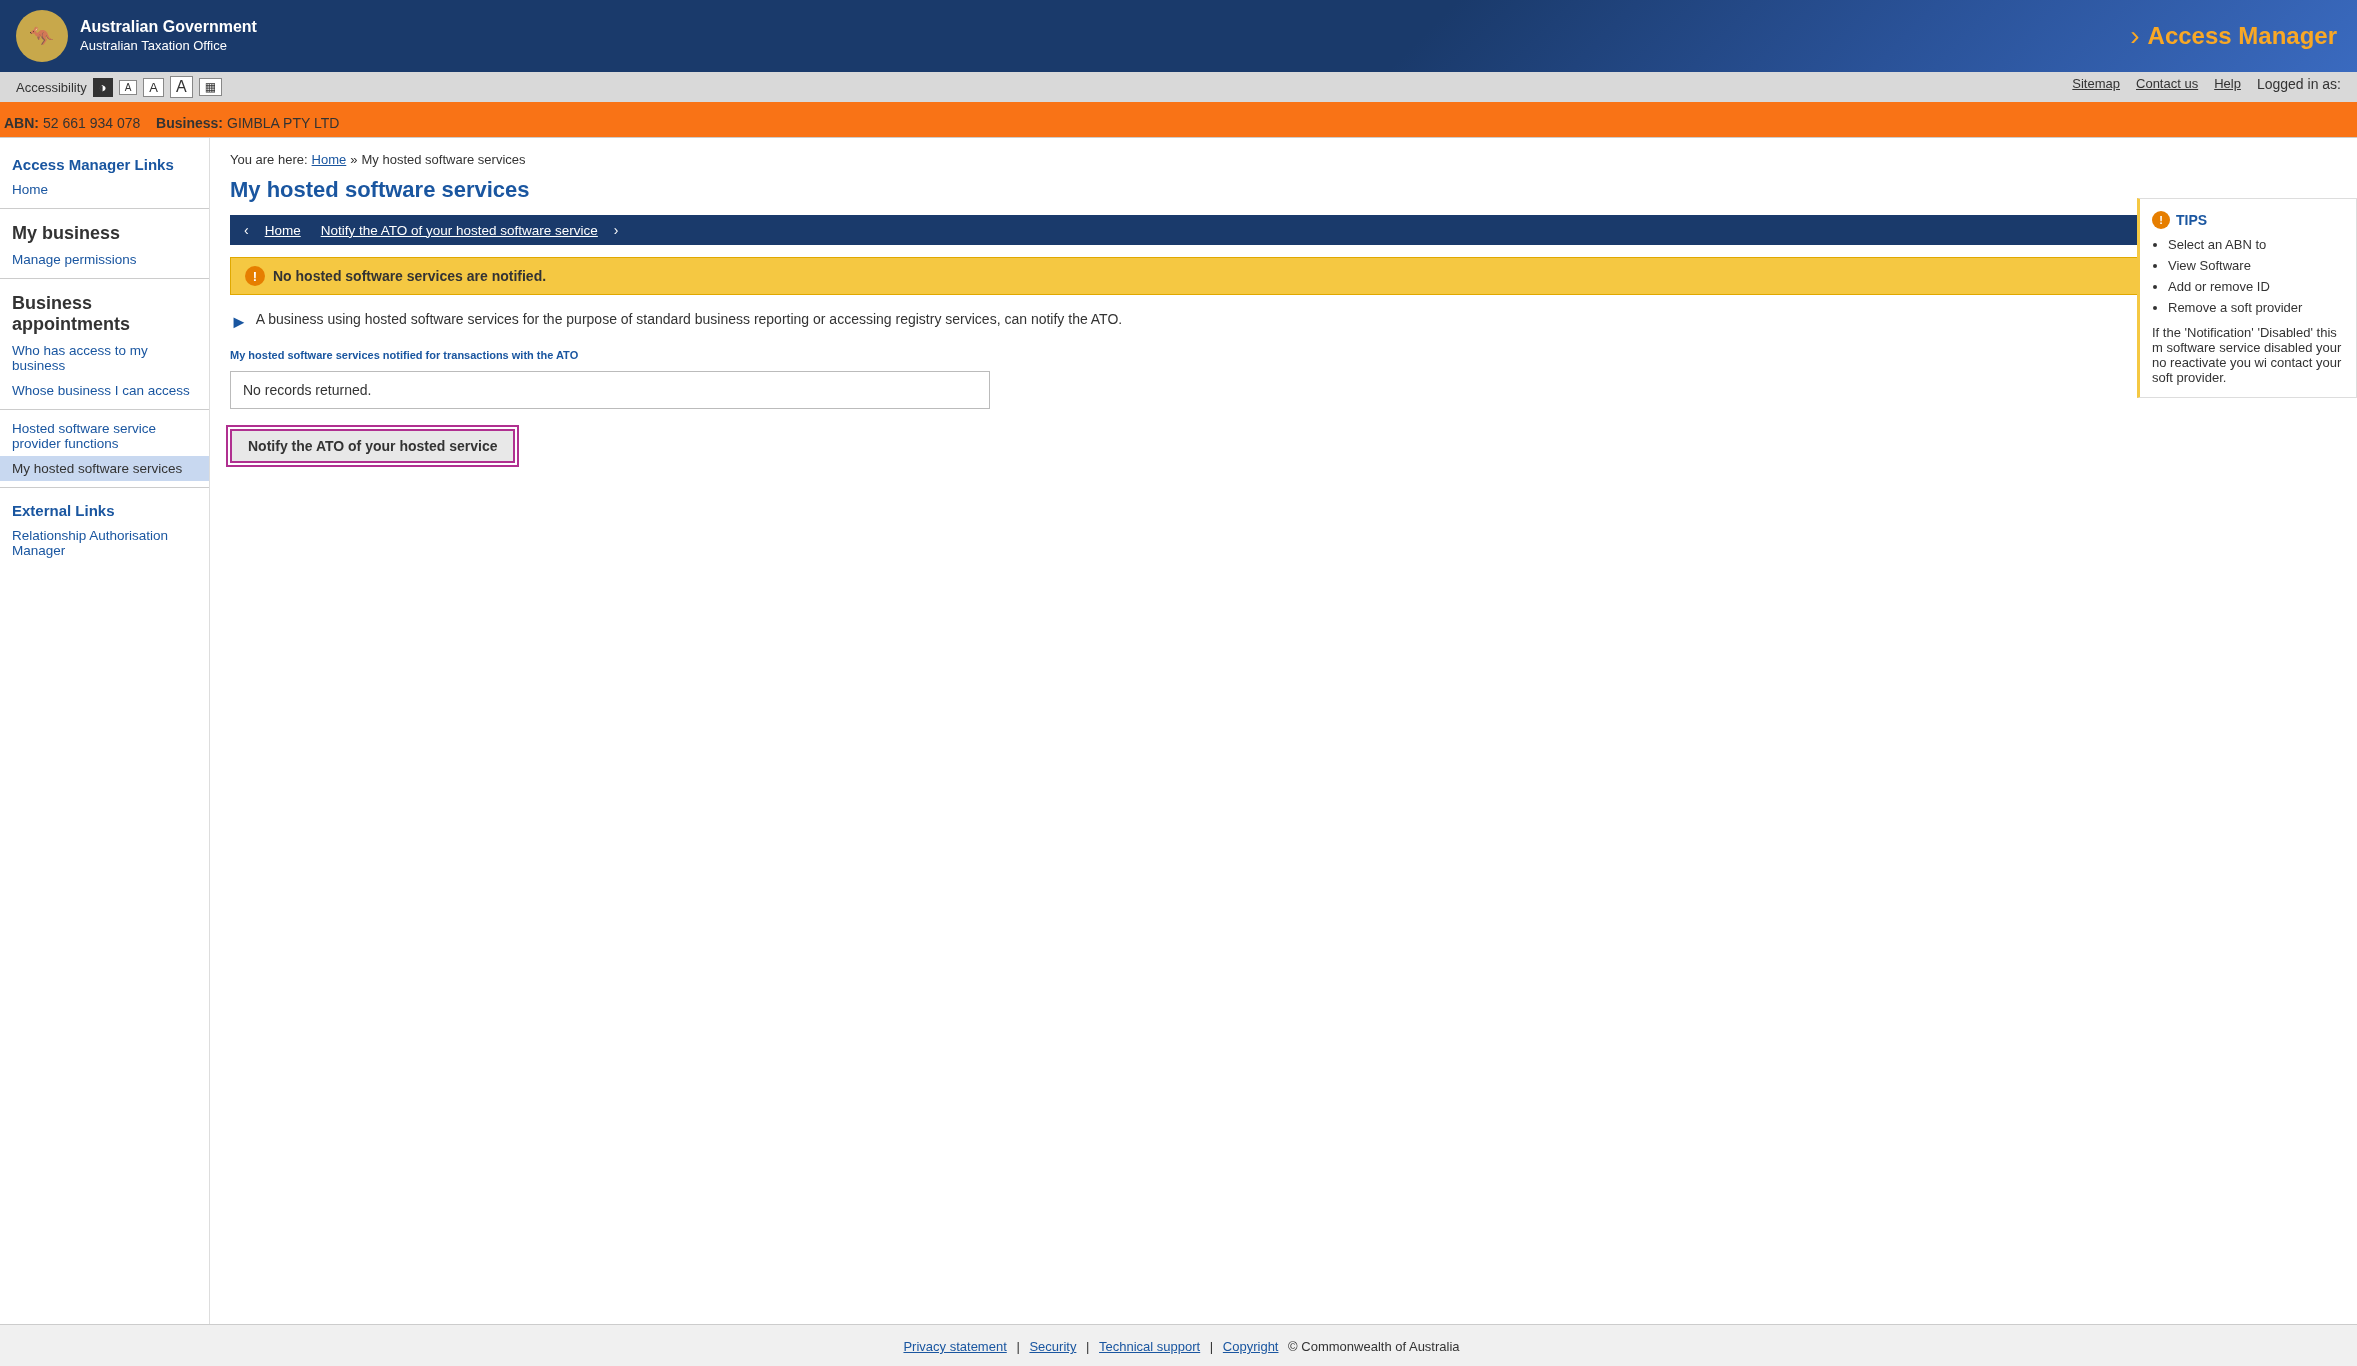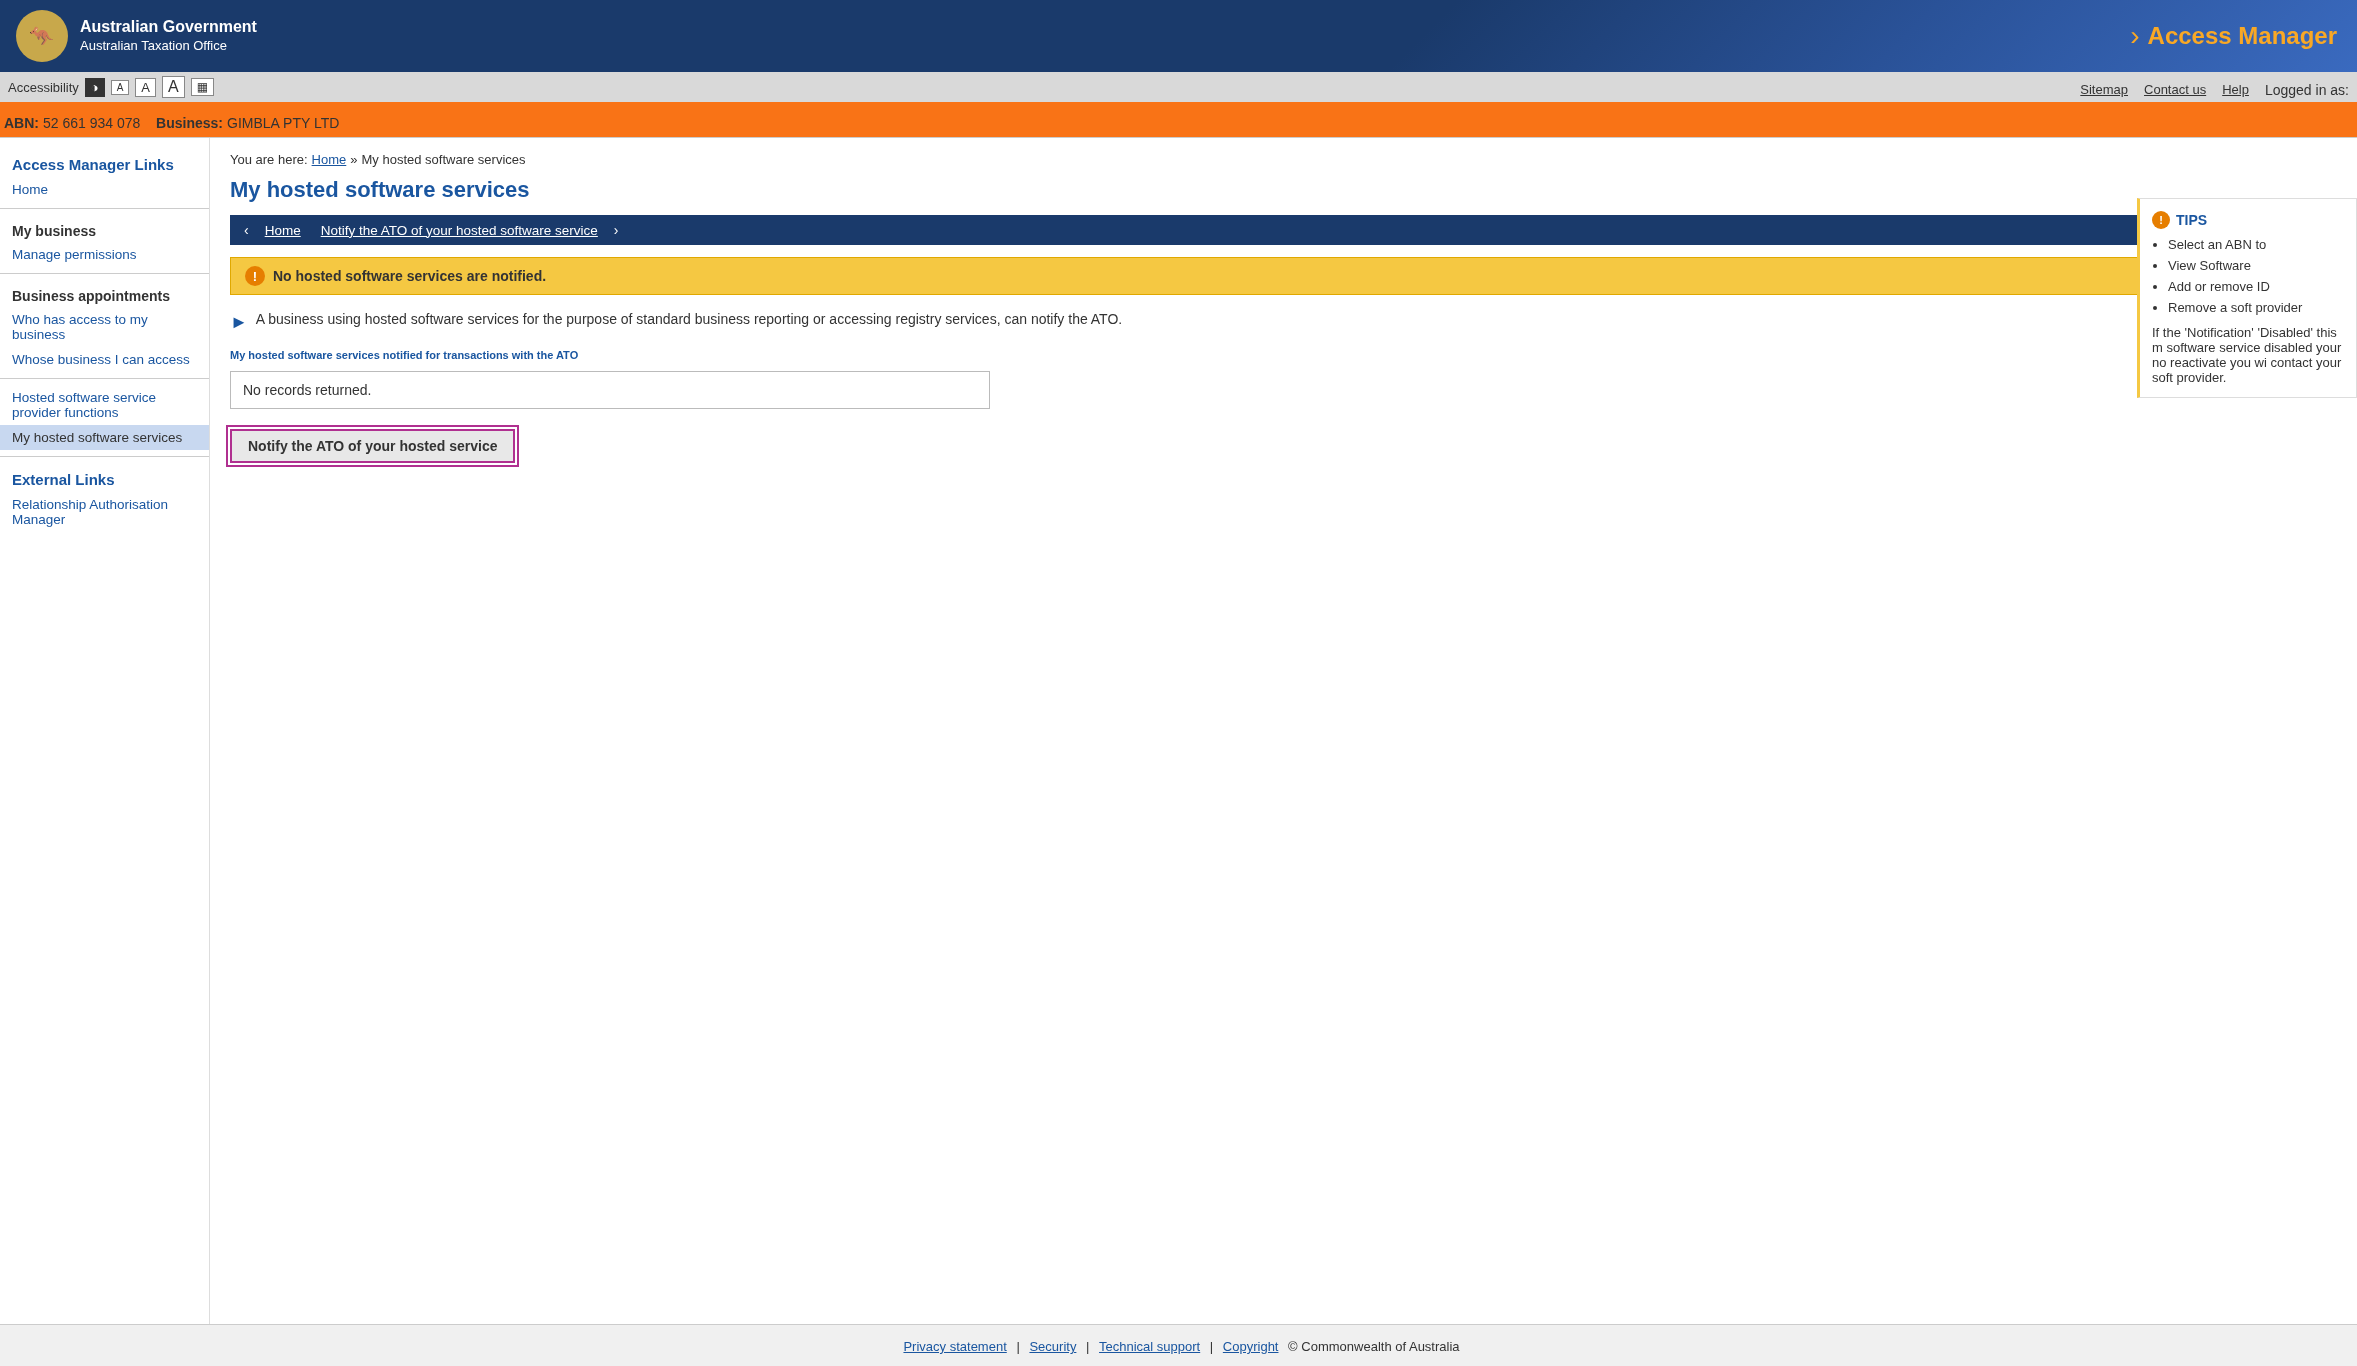--- a/index.html
+++ b/index.html
@@ -55,22 +55,22 @@
       color: #f9a825;
       font-size: 28px;
       margin-right: 8px;
     }
 
     
     .accessibility-bar {
       background: #d9d9d9;
       border-bottom: 7px solid #f97316;
       display: flex;
-      align-items: flex-end;
-      padding: 4px 8px;
+      align-items: flex-start;
+      padding: 4px 16px;
       justify-content: space-between;
     }
     .accessibility-left { display: flex; align-items: center; gap: 6px; }
     .accessibility-right { display: flex; gap: 16px; }
     .accessibility-right a { color: #333; font-size: 13px; }
     .acc-btn {
       border: 1px solid #888;
       background: #fff;
       padding: 1px 5px;
       font-size: 12px;
@@ -116,21 +116,21 @@
     }
     .sidebar-item.active {
       background: #c8d8f0;
       color: #333;
       font-weight: normal;
       text-decoration: none;
     }
     .sidebar-group-title {
       color: #333;
       font-weight: bold;
-      font-size: 14px;
+      font-size: 18px;
       padding: 8px 12px 3px 12px;
     }
     .sidebar-divider {
       border: none;
       border-top: 1px solid #ccc;
       margin: 6px 0;
     }
 
     
     .content {

